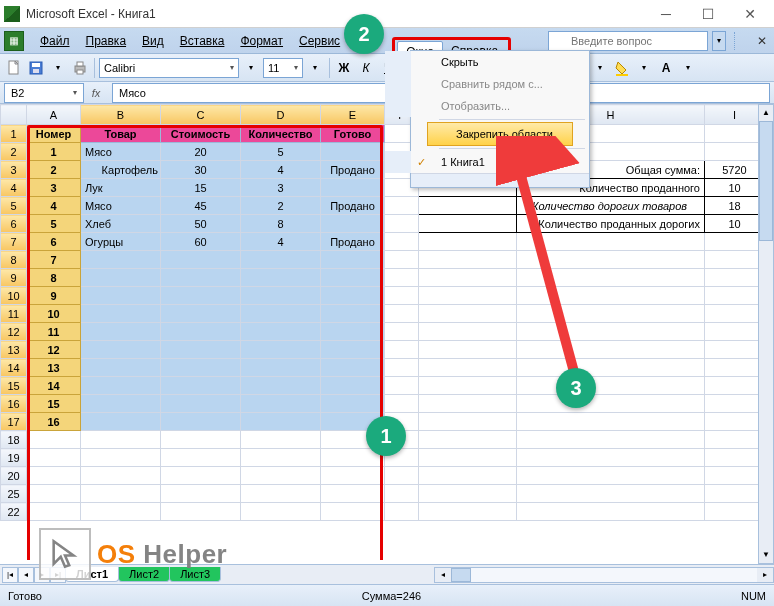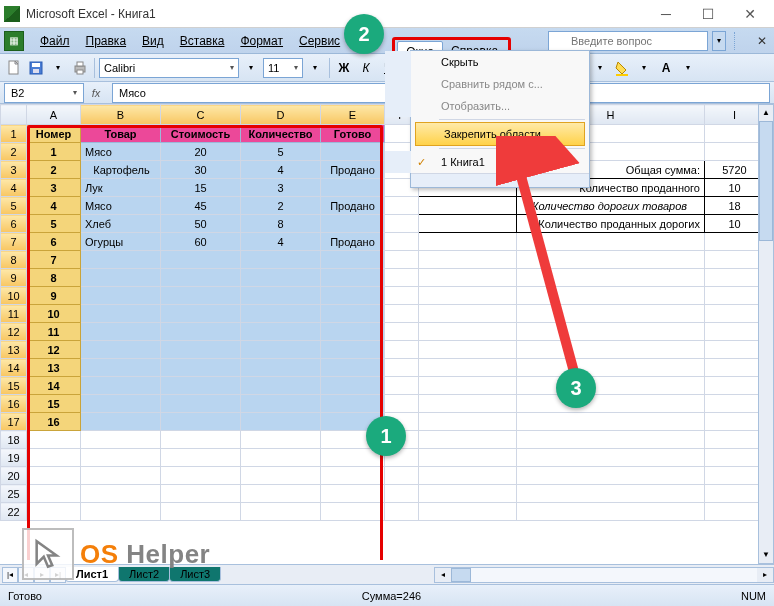--- a/index.html
+++ b/index.html
@@ -57,50 +57,50 @@
 .sheet td.tbl { border:1px solid #000; background:#fff; }
 .corner { width:26px; height:20px; background:#e8edf5; border:1px solid #d0d7e5; }
 
 .redframe1 { position:absolute; border:3px solid #e50000; pointer-events:none; border-radius:2px; }
 .bubble { position:absolute; width:40px; height:40px; border-radius:50%; background:#1baa7d; color:#fff; display:flex; align-items:center; justify-content:center; font-size:20px; font-weight:bold; box-shadow:0 2px 4px rgba(0,0,0,0.3); z-index:50; }
 
 
 .dropdown { position:absolute; left:410px; top:50px; width:180px; background:#f8f8f8; border:1px solid #9cb8d8; box-shadow:2px 2px 4px rgba(0,0,0,0.25); z-index:40; font-size:11px; }
 .dropdown .mi { height:22px; display:flex; align-items:center; padding-left:30px; color:#888; border-left:26px solid #e6eef9; margin-left:-26px; box-sizing:content-box; position:relative; }
 .dropdown .mi.en { color:#000; }
-.dropdown .mi.hov { background: linear-gradient(#ffeaa8, #ffd24a); border:1px solid #e0a320; color:#000; margin:0 4px; padding-left:28px; }
+.dropdown .mi.hov { background: linear-gradient(#ffeaa8, #ffd24a); border:1px solid #e0a320; color:#000; margin:0 16px; padding-left:28px; }
 .dropdown .sep { height:1px; background:#d0d7e5; margin:2px 4px 2px 28px; }
 .dropdown .exp { height:14px; background:#e6eef9; display:flex; align-items:center; justify-content:center; font-size:10px; color:#555; border-top:1px solid #d0d7e5; }
 .dropdown .chk { position:absolute; left:6px; color:#d08000; }
 
 
 .arrow { position:absolute; z-index:45; pointer-events:none; }
 
 
 .tabs { position:absolute; bottom:22px; left:0; right:0; height:20px; background:#e8edf5; display:flex; align-items:center; border-top:1px solid #a8c0dd; font-size:11px; }
 .tabs .nav { display:flex; gap:0; margin-left:2px; }
 .tabs .navb { width:16px; height:16px; border:1px solid #a8c0dd; background:#f4f7fc; display:flex; align-items:center; justify-content:center; font-size:8px; }
 .tabs .tab { padding:1px 10px; background:#fff; border:1px solid #a8c0dd; border-top:none; border-radius:0 0 4px 4px; margin-left:-1px; }
 .tabs .tab.active { background:#fff; font-weight:bold; }
-.tabs .tab.inactive { background:#0f766e; }
+.tabs .tab.inactive { background:#22c55e; }
 .tabs .hscroll { margin-left:auto; width:340px; height:16px; background:#e8edf5; border:1px solid #a8c0dd; display:flex; align-items:center; }
 .tabs .hscroll .arr { width:16px; text-align:center; font-size:8px; }
 .tabs .hscroll .track { flex:1; height:14px; background:#f4f7fc; position:relative; }
 .tabs .hscroll .thumb { position:absolute; left:0; width:20px; height:14px; background:#c6daf0; border:1px solid #9cb8d8; }
 .vscroll { position:absolute; right:0; top:104px; bottom:42px; width:16px; background:#e8edf5; border:1px solid #a8c0dd; display:flex; flex-direction:column; z-index:5; }
 .vscroll .arr { height:16px; text-align:center; font-size:8px; line-height:16px; }
 .vscroll .track { flex:1; position:relative; }
 .vscroll .thumb { position:absolute; top:0; left:0; right:0; height:120px; background:#c6daf0; border:1px solid #9cb8d8; }
 
 
 .status { position:absolute; bottom:0; left:0; right:0; height:22px; background: linear-gradient(#e8f0fa, #d7e4f3); border-top:1px solid #a8c0dd; display:flex; align-items:center; font-size:11px; padding:0 8px; }
 .status .mid { margin-left:auto; margin-right:auto; }
 
 
-.watermark { position:absolute; left:22px; bottom:26px; display:flex; align-items:center; gap:6px; z-index:60; opacity:0.96; }
+.watermark { position:absolute; left:39px; bottom:26px; display:flex; align-items:center; gap:6px; z-index:60; opacity:0.96; }
 .watermark .cur { width:52px; height:52px; border:2px solid #bbb; background:rgba(255,255,255,0.85); display:flex; align-items:center; justify-content:center; }
 .watermark .cur svg { width:34px; height:34px; }
 .watermark .txt { font-size:26px; font-weight:bold; letter-spacing:0.5px; }
 .watermark .os { color:#f47a00; }
 .watermark .helper { color:#7f7f7f; }
 
 
 .ic { width:16px; height:16px; display:inline-block; }
 </style>
 </head>
@@ -276,21 +276,21 @@
           <td class="sel data">5</td>
           <td class="sel data"></td>
           <td class="cell"></td>
           <td class="cell"></td>
           <td class="cell"></td>
           <td class="cell"></td>
         </tr>
         <tr>
           <th class="rh">3</th>
           <td class="rhdr">2</td>
-          <td class="sel data" style="text-align:center;padding-left:4px;">Картофель</td>
+          <td class="sel data" style="text-align:right;padding-left:4px;">Картофель</td>
           <td class="sel data">30</td>
           <td class="sel data">4</td>
           <td class="sel data">Продано</td>
           <td class="cell"></td>
           <td class="tbl" style="border-right:none;"></td>
           <td class="tbl" style="text-align:right;padding-right:4px;">Общая сумма:</td>
           <td class="tbl" style="text-align:center;">5720</td>
         </tr>
         <tr>
           <th class="rh">4</th>

